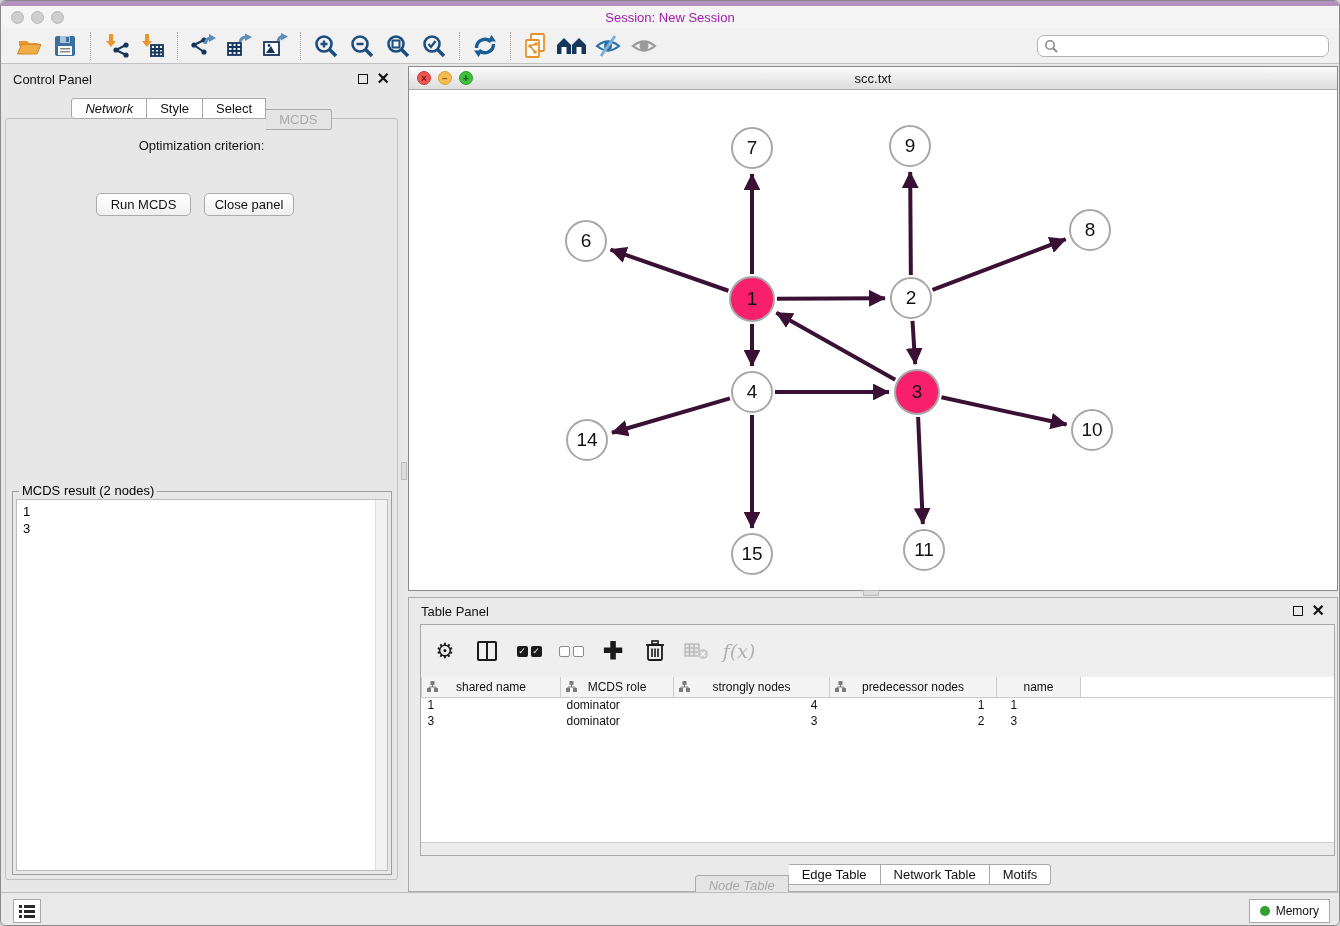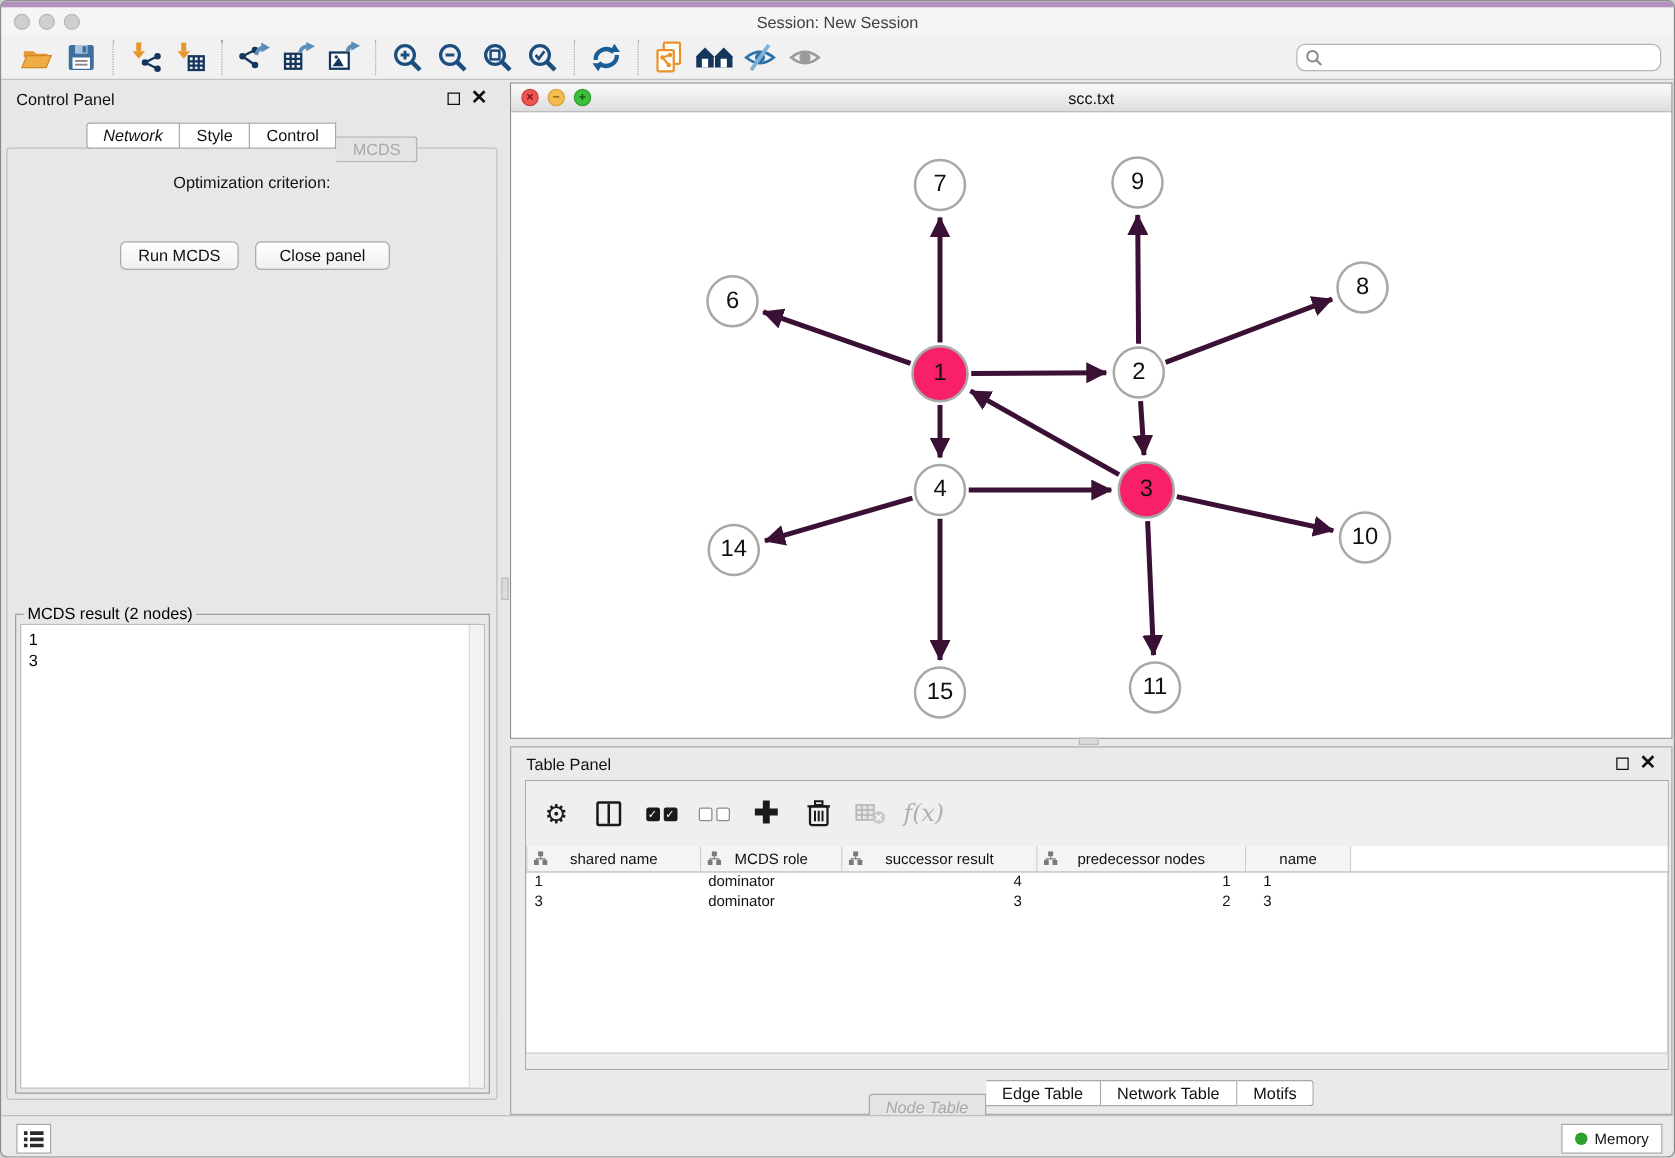--- a/index.html
+++ b/index.html
@@ -7,21 +7,21 @@
   body { font-family:"Liberation Sans", sans-serif; }
   .app { position:relative; width:1340px; height:926px; background:#e8e8e8;
          border:1px solid #8a8a8a; border-radius:6px; overflow:hidden; }
 
   
   .top-accent { position:absolute; left:0; top:0; width:100%; height:5px; background:#b390be; }
   .titlebar { position:absolute; left:0; top:5px; width:100%; height:22px; background:#f5f5f5;
               display:flex; align-items:center; }
   .traffic-gray { display:flex; gap:7px; margin-left:10px; }
   .traffic-gray span { width:13px; height:13px; border-radius:50%; background:#cfcfcf; border:1px solid #b8b8b8; }
-  .win-title { position:absolute; left:0; right:0; text-align:center; color:#404040; font-size:13px; }
+  .win-title { position:absolute; left:0; right:0; text-align:center; color:#a21caf; font-size:13px; }
 
   
   .toolbar { position:absolute; left:0; top:27px; width:100%; height:36px; background:#f1f1f1;
              border-bottom:1px solid #c2c2c2; display:flex; align-items:center; padding:0 10px; }
   .tb-btn { width:36px; height:30px; display:flex; align-items:center; justify-content:center; }
   .tb-sep { width:0; height:28px; border-left:1px dotted #a8a8a8; margin:0 7px; }
   .search-wrap { margin-left:auto; position:relative; }
   .search-input { width:292px; height:22px; border:1px solid #b5b5b5; border-radius:7px; background:#fff;
                   padding:0 8px 0 24px; font-size:13px; outline:none; }
   .search-glass { position:absolute; left:7px; top:4px; }
@@ -46,21 +46,21 @@
                border:1px solid #ababab; border-radius:5px; font-size:13px; display:flex; align-items:center;
                padding-left:10px; }
   .stepper { position:absolute; right:7px; top:3px; display:flex; flex-direction:column; gap:2px; }
   .stepper i { width:0; height:0; border-left:4px solid transparent; border-right:4px solid transparent; }
   .stepper .up { border-bottom:5px solid #333; }
   .stepper .dn { border-top:5px solid #333; }
   .cp-btn { position:absolute; top:74px; height:23px; background:linear-gradient(#ffffff,#f0f0f0);
             border:1px solid #ababab; border-radius:5px; font-size:13px; display:flex; align-items:center;
             justify-content:center; color:#111; }
   .run-btn { left:90px; width:95px; }
-  .closepanel-btn { left:198px; width:108px; }
+  .closepanel-btn { left:198px; width:90px; }
   .result-fieldset { position:absolute; left:6px; top:372px; width:380px; height:384px;
                      border:1px solid #9e9e9e; }
   .result-legend { position:absolute; left:6px; top:-9px; background:#e7e7e7; padding:0 3px; font-size:13px; }
   .result-area { position:absolute; left:3px; top:7px; right:3px; bottom:3px; background:#fff;
                  border:1px solid #bdbdbd; font-size:13px; line-height:17px; padding:3px 6px; }
   .result-scroll { position:absolute; right:0; top:0; bottom:0; width:12px; background:#f2f2f2;
                    border-left:1px solid #dcdcdc; }
 
   
   .v-split-handle { position:absolute; left:400px; top:461px; width:6px; height:18px;
@@ -300,21 +300,21 @@
     <div class="cp-header">
       <span class="panel-title">Control Panel</span>
       <span class="panel-btns">
         <span class="float-box"></span>
         <span class="close-x">✕</span>
       </span>
     </div>
     <div class="cp-tabs">
       <div class="tab">Network</div>
       <div class="tab">Style</div>
-      <div class="tab">Control</div>
+      <div class="tab">Select</div>
       <div class="tab active last">MCDS</div>
     </div>
     <div class="cp-body">
       <div class="opt-label">Optimization criterion:</div>
       <div class="cp-btn run-btn">Run MCDS</div>
       <div class="cp-btn closepanel-btn">Close panel</div>
       <div class="result-fieldset">
         <span class="result-legend">MCDS result (2 nodes)</span>
         <div class="result-area">
           <div>1</div>
@@ -453,21 +453,21 @@
                     <rect x="3.5" y="0" width="4" height="4" fill="#7a7a7a"></rect>
                     <rect x="0" y="7" width="4" height="4" fill="#7a7a7a"></rect>
                     <rect x="7" y="7" width="4" height="4" fill="#7a7a7a"></rect>
                     <path d="M5.5 4 v2 M2 7 V6 h7 v1" stroke="#7a7a7a" fill="none"></path>
                   </svg></span><span>MCDS role</span></th>
             <th><span class="hdr-ic"><svg width="11" height="11">
                     <rect x="3.5" y="0" width="4" height="4" fill="#7a7a7a"></rect>
                     <rect x="0" y="7" width="4" height="4" fill="#7a7a7a"></rect>
                     <rect x="7" y="7" width="4" height="4" fill="#7a7a7a"></rect>
                     <path d="M5.5 4 v2 M2 7 V6 h7 v1" stroke="#7a7a7a" fill="none"></path>
-                  </svg></span><span>successor result</span></th>
+                  </svg></span><span>strongly nodes</span></th>
             <th><span class="hdr-ic"><svg width="11" height="11">
                     <rect x="3.5" y="0" width="4" height="4" fill="#7a7a7a"></rect>
                     <rect x="0" y="7" width="4" height="4" fill="#7a7a7a"></rect>
                     <rect x="7" y="7" width="4" height="4" fill="#7a7a7a"></rect>
                     <path d="M5.5 4 v2 M2 7 V6 h7 v1" stroke="#7a7a7a" fill="none"></path>
                   </svg></span><span>predecessor nodes</span></th>
             <th><span>name</span></th>
             <th style="border-right:none;background:#fff;border-left:none;"></th>
           </tr>
         </thead>

